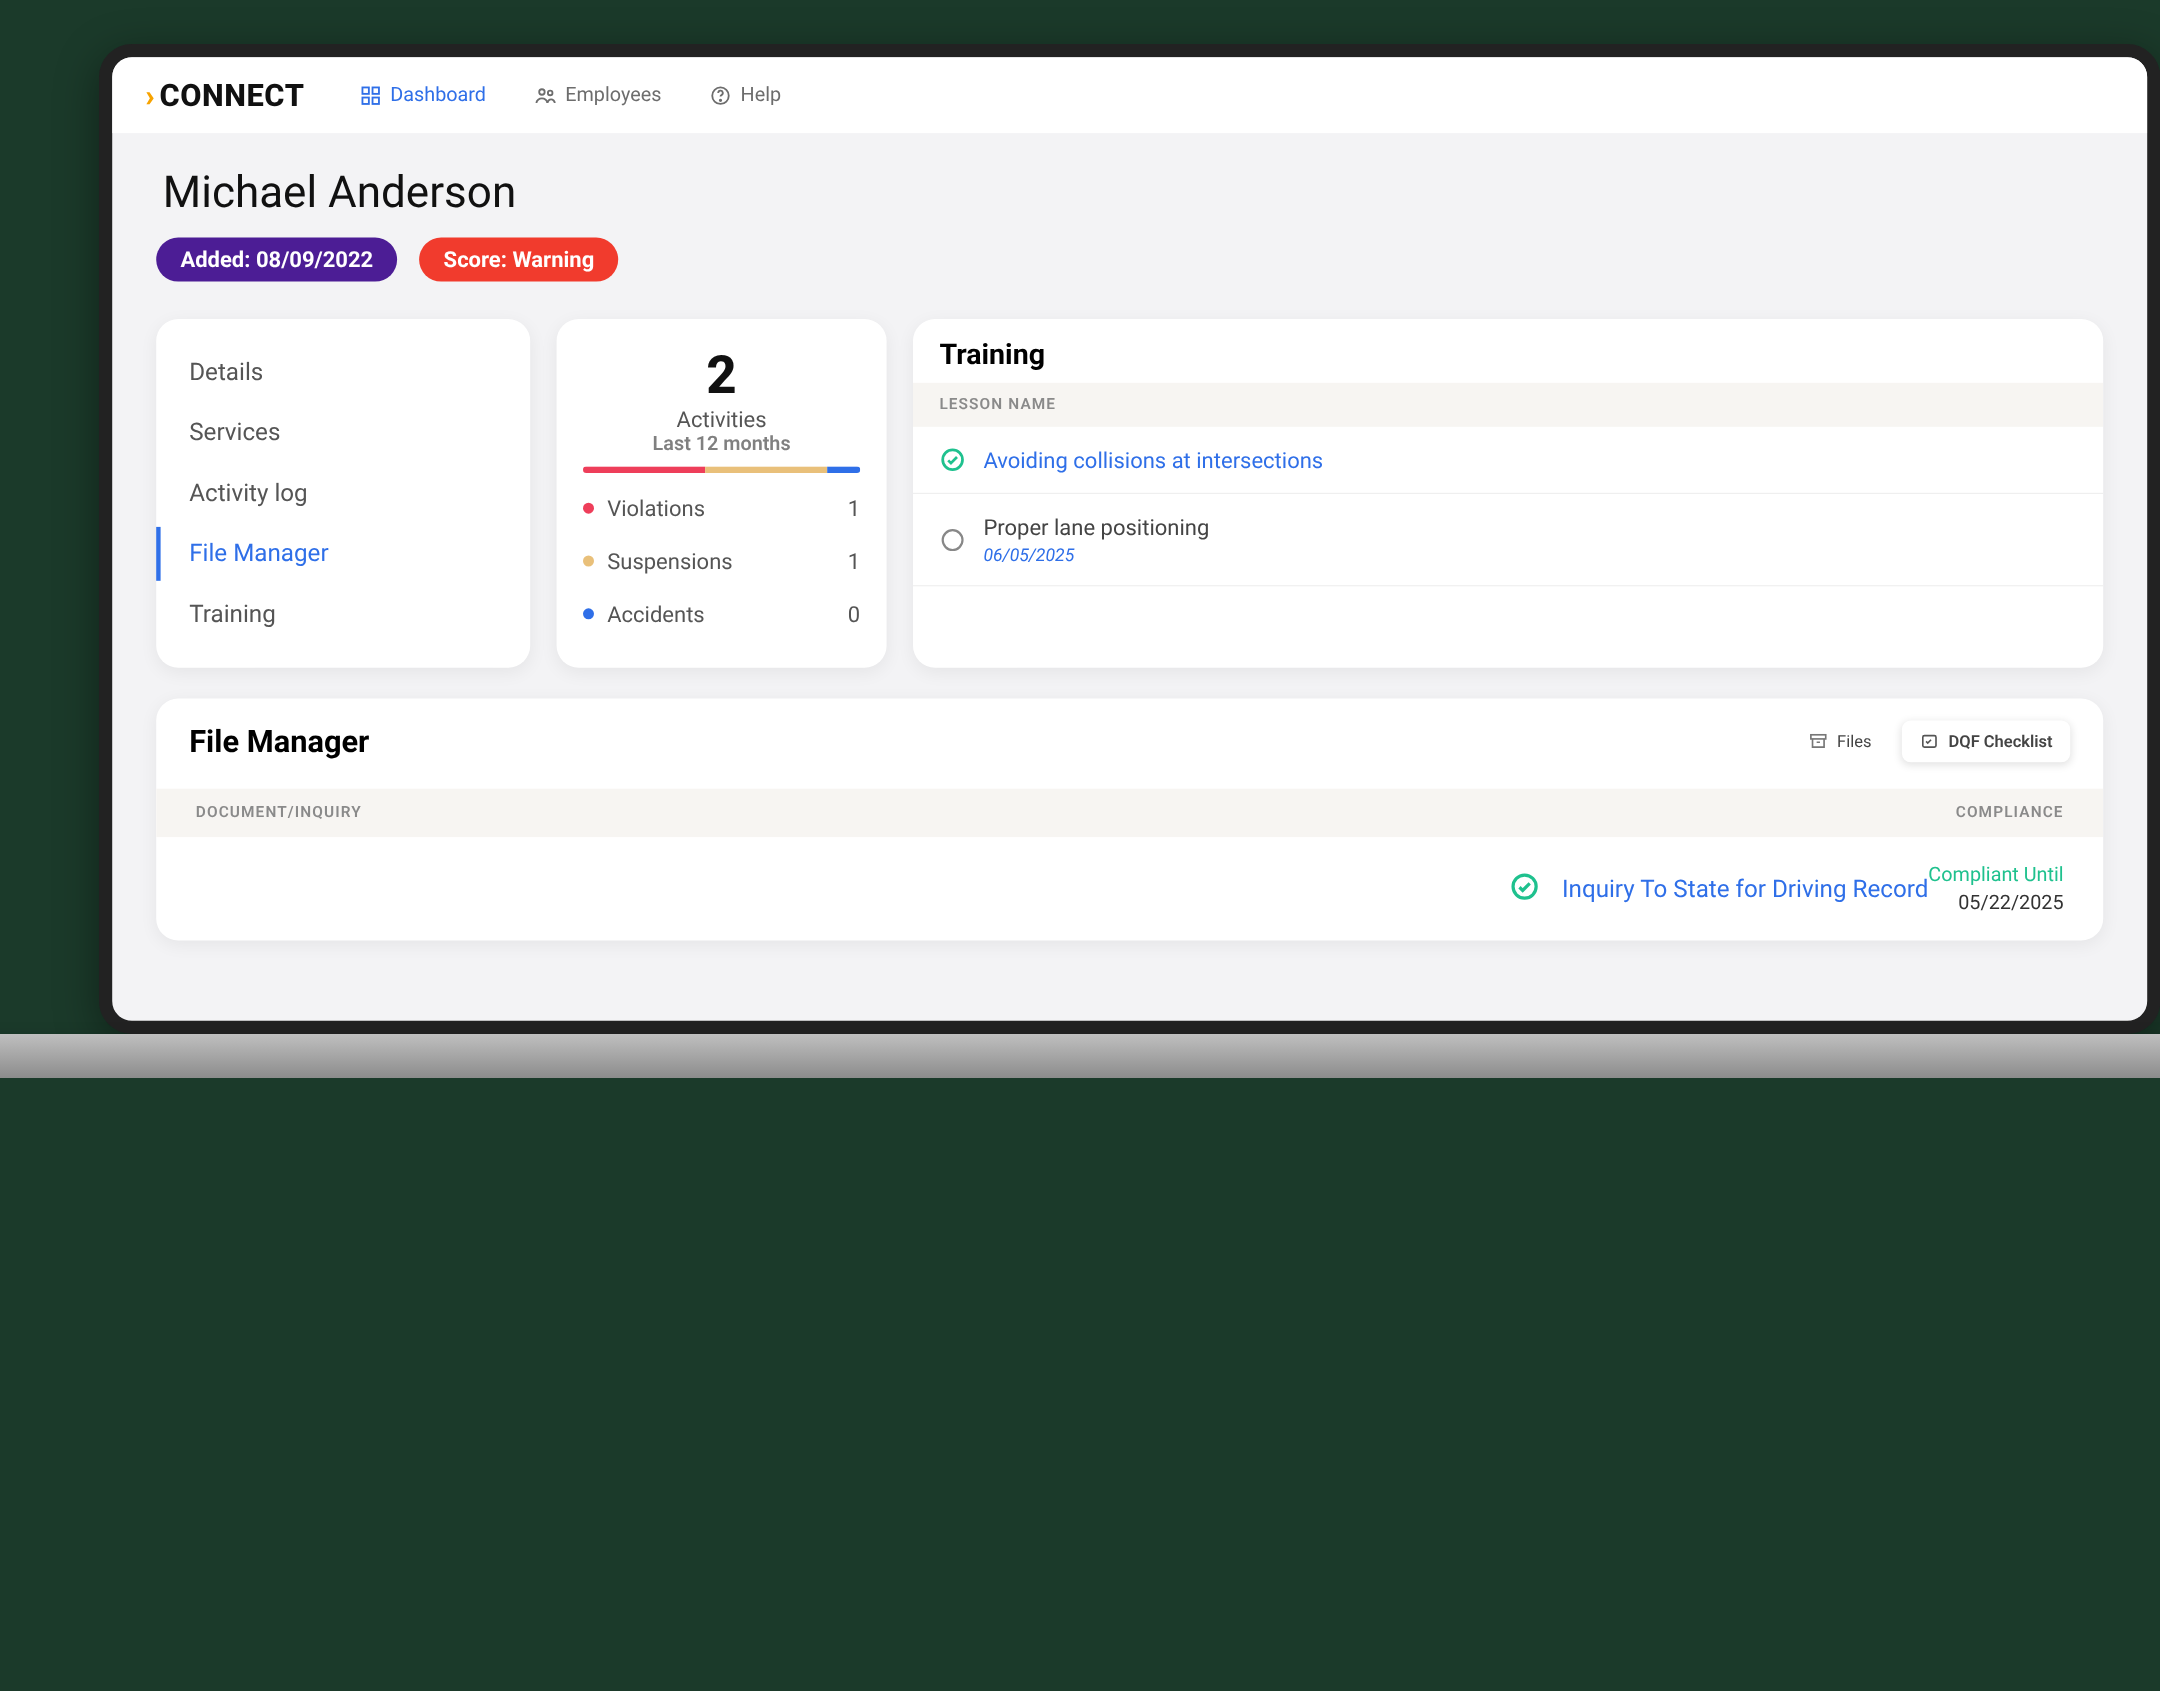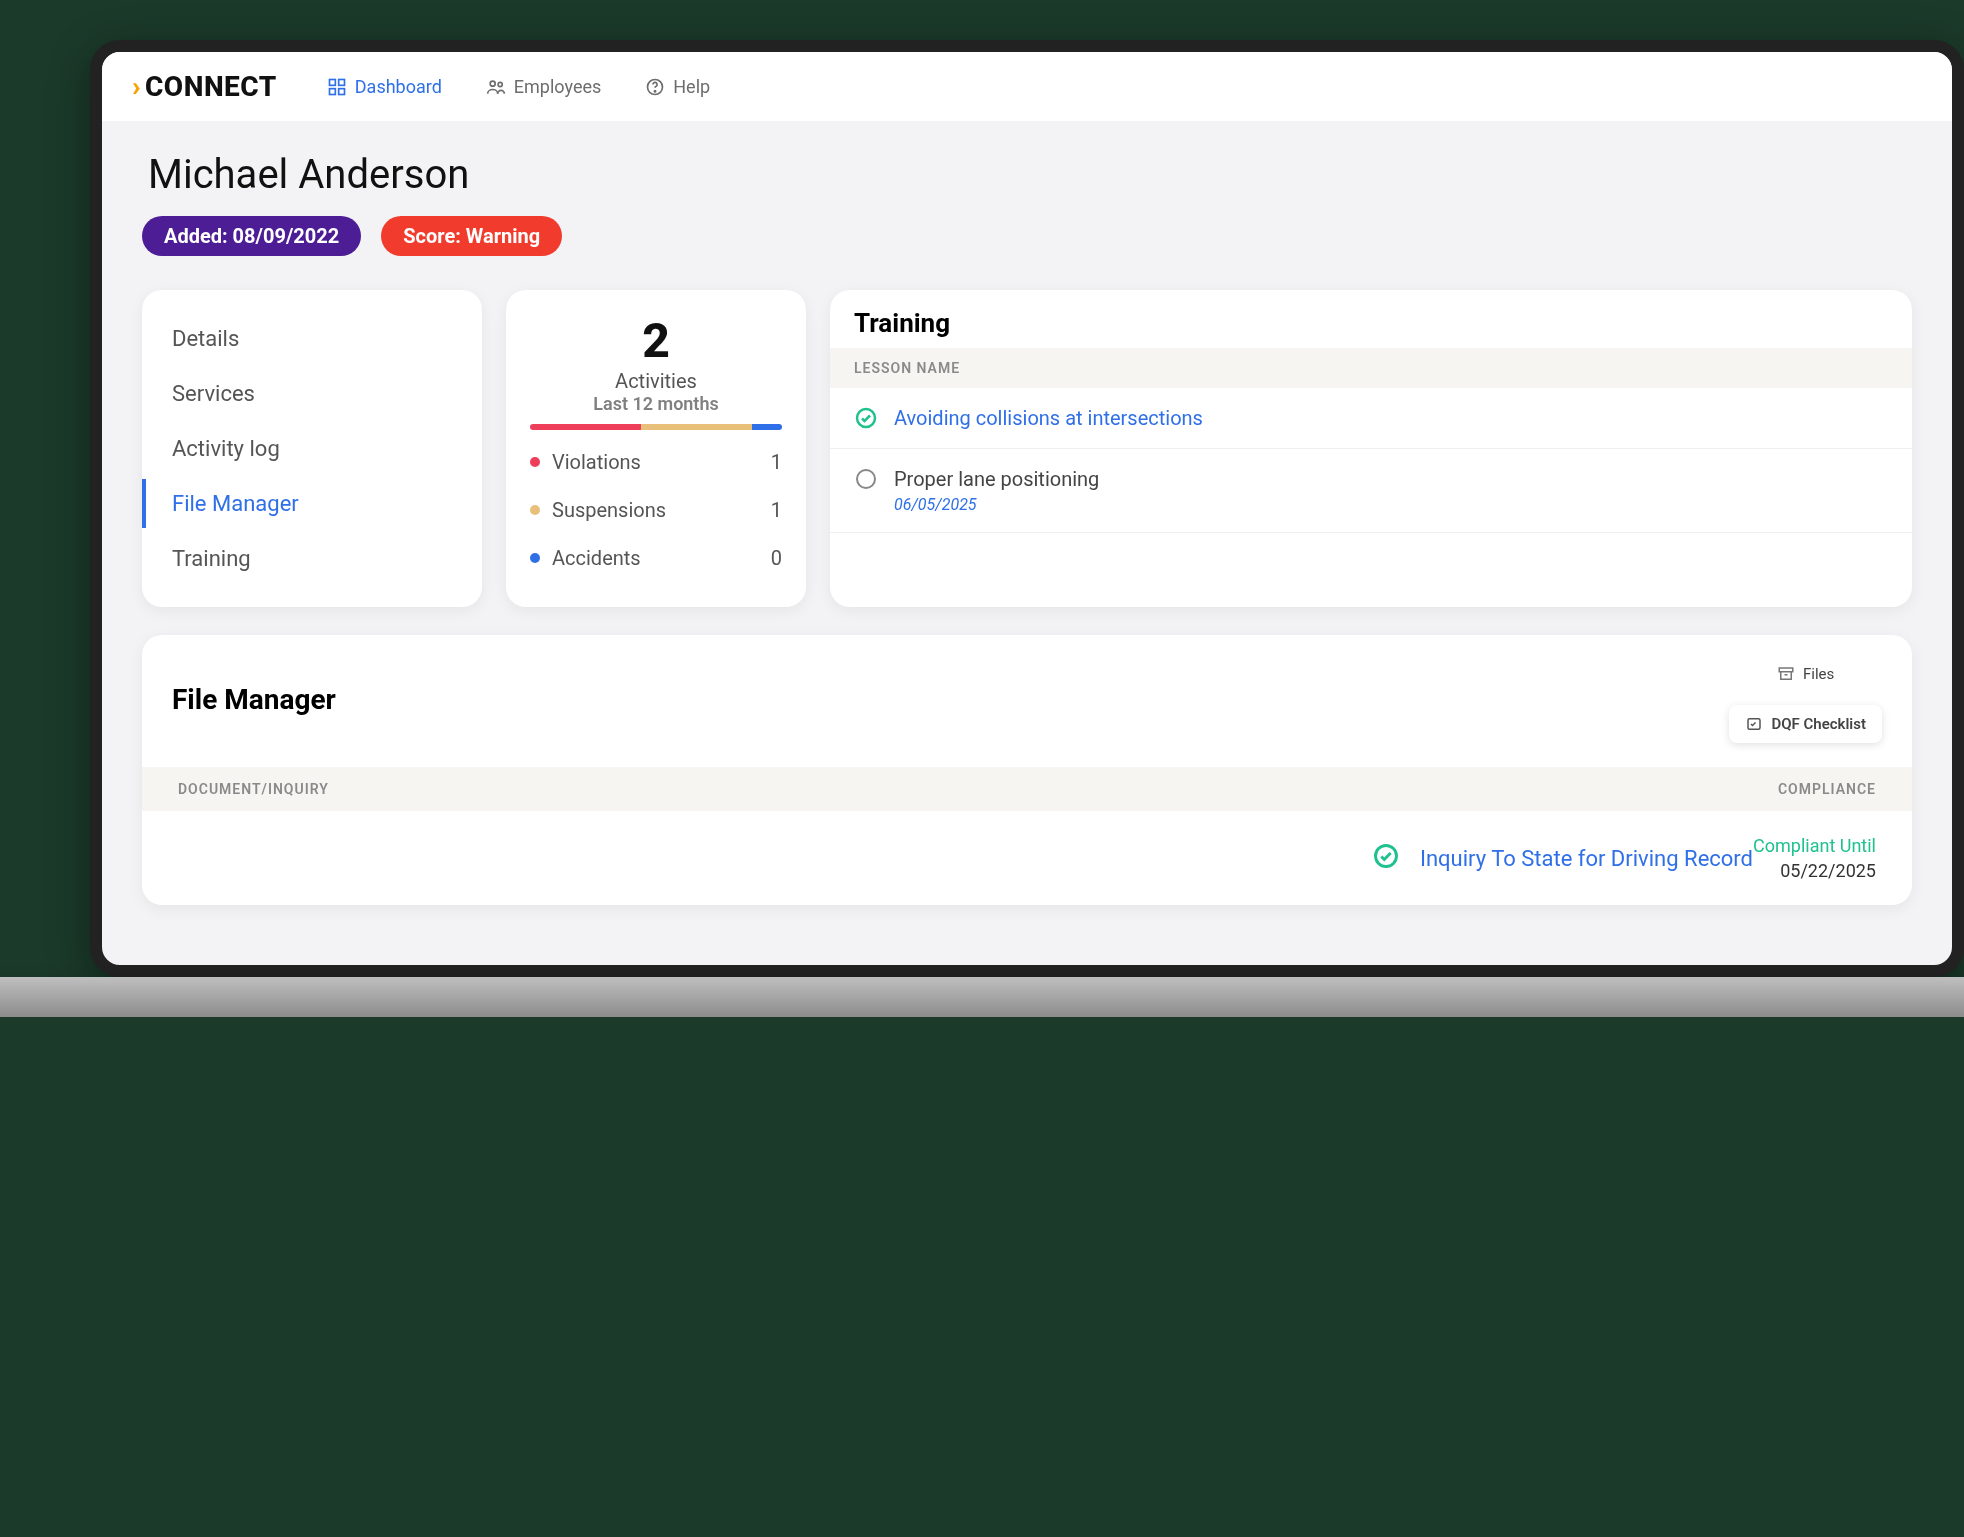--- a/index.html
+++ b/index.html
@@ -160,21 +160,21 @@
   .training-colhead {
     background: #f7f5f2;
     color: #8a8a8a;
     font-size: 14px;
     letter-spacing: 1px;
     padding: 12px 24px;
     font-weight: 600;
   }
   .training-row {
     display: flex;
-    align-items: flex-start;
+    align-items: center;
     gap: 16px;
     padding: 18px 24px;
     border-bottom: 1px solid #eee;
   }
   .training-circle {
     width: 24px;
     height: 24px;
     flex: 0 0 24px;
     display: flex;
     align-items: center;
@@ -193,21 +193,21 @@
   .fm-head {
     display: flex;
     align-items: center;
     justify-content: space-between;
     padding: 20px 30px 10px 30px;
   }
   .fm-title {
     font-size: 28px;
     font-weight: 700;
   }
-  .fm-tabs { display: flex; gap: 12px; align-items: center; flex-direction: column; }
+  .fm-tabs { display: flex; gap: 12px; align-items: center; }
   .fm-tab {
     display: flex;
     align-items: center;
     gap: 8px;
     font-size: 15px;
     color: #444;
     padding: 10px 16px;
     border-radius: 8px;
     cursor: pointer;
   }

